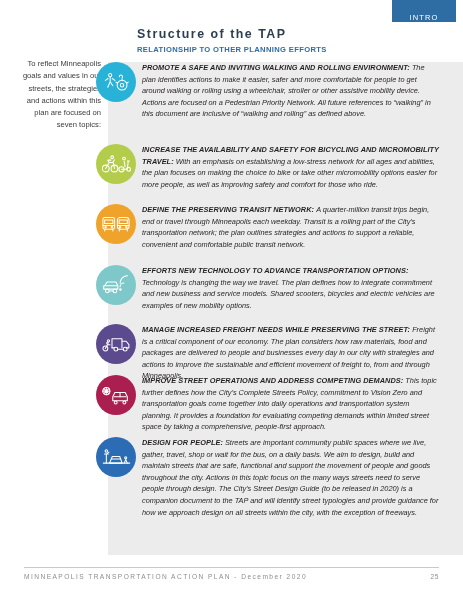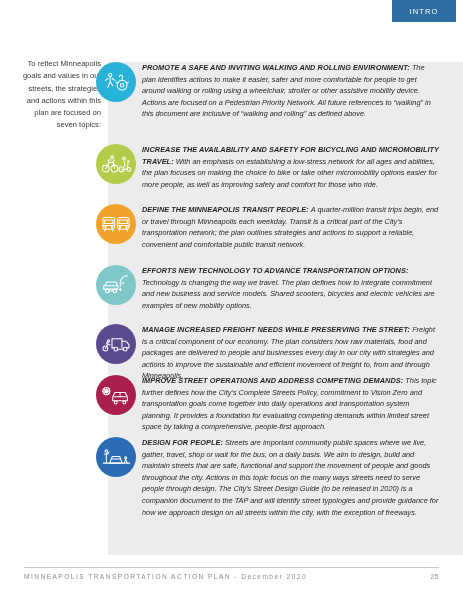--- a/index.html
+++ b/index.html
@@ -29,21 +29,21 @@
     position: absolute;
     top: 0;
     left: 392px;
     width: 64px;
     height: 22px;
     background: #2e6da4;
     color: #ffffff;
     font-size: 7.5px;
     letter-spacing: 1.1px;
     display: flex;
-    align-items: center;
+    align-items: flex-end;
     justify-content: center;
     font-weight: 400;
   }
 
   
   #header {
     position: absolute;
     top: 27px;
     left: 137px;
     width: 300px;
@@ -153,20 +153,22 @@
 </head>
 <body>
 
 <div id="page">
 
   <div id="intro-tab" style="background: rgb(46, 109, 164);">
     <span>INTRO</span>
   </div>
 
   <div id="header">
+    <div id="page-title" style="color: rgb(44, 62, 80);">Structure of the TAP</div>
+    <div id="page-subtitle" style="color: rgb(46, 109, 164);">RELATIONSHIP TO OTHER PLANNING EFFORTS</div>
   </div>
 
   <div id="content-panel" style="background: rgb(236, 236, 236);"></div>
 
   <div id="intro-note">To reflect Minneapolis goals and values in our streets, the strategies and actions within this plan are focused on seven topics:</div>
 
   <div id="topics">
       <div class="topic" style="top: 0px;">
         <div class="topic-icon" style="background: rgb(41, 178, 216);">
           <svg width="27" height="22" viewBox="0 0 34 26">
@@ -212,21 +214,21 @@
         <path d="M3.6 19v2.4M14 19v2.4"></path>
         <rect x="19.8" y="4" width="15" height="15" rx="3.6"></rect>
         <path d="M22 7.2h10.6v4.4H22z"></path>
         <path d="M19.8 14.4h15"></path>
         <circle cx="23.2" cy="16.6" r="0.9"></circle>
         <circle cx="31.4" cy="16.6" r="0.9"></circle>
         <path d="M22.2 19v2.4M32.6 19v2.4"></path>
       </g>
           </svg>
         </div>
-        <div class="topic-body"><b>DEFINE THE MINNEAPOLIS TRANSIT PEOPLE: </b><span>A quarter-million transit trips begin, end or travel through Minneapolis each weekday. Transit is a critical part of the City’s transportation network; the plan outlines strategies and actions to support a reliable, convenient and comfortable public transit network.</span></div>
+        <div class="topic-body"><b>DEFINE THE PRESERVING TRANSIT NETWORK: </b><span>A quarter-million transit trips begin, end or travel through Minneapolis each weekday. Transit is a rolling part of the City’s transportation network; the plan outlines strategies and actions to support a reliable, convenient and comfortable public transit network.</span></div>
       </div>
       <div class="topic" style="top: 203px;">
         <div class="topic-icon" style="background: rgb(127, 200, 202);">
           <svg width="28" height="23" viewBox="0 0 34 28">
       <g fill="none" stroke="#fff" stroke-width="1.3" stroke-linecap="round" stroke-linejoin="round">
         <path d="M2 18.4h17.2v-4.2l-2.2-4.4H6l-2.6 4.4H2z"></path>
         <path d="M3.4 14.2h15.8"></path>
         <circle cx="6.4" cy="20.6" r="2.2"></circle>
         <circle cx="15.6" cy="20.6" r="2.2"></circle>
         <path d="M8.6 20.6h4.8"></path>

